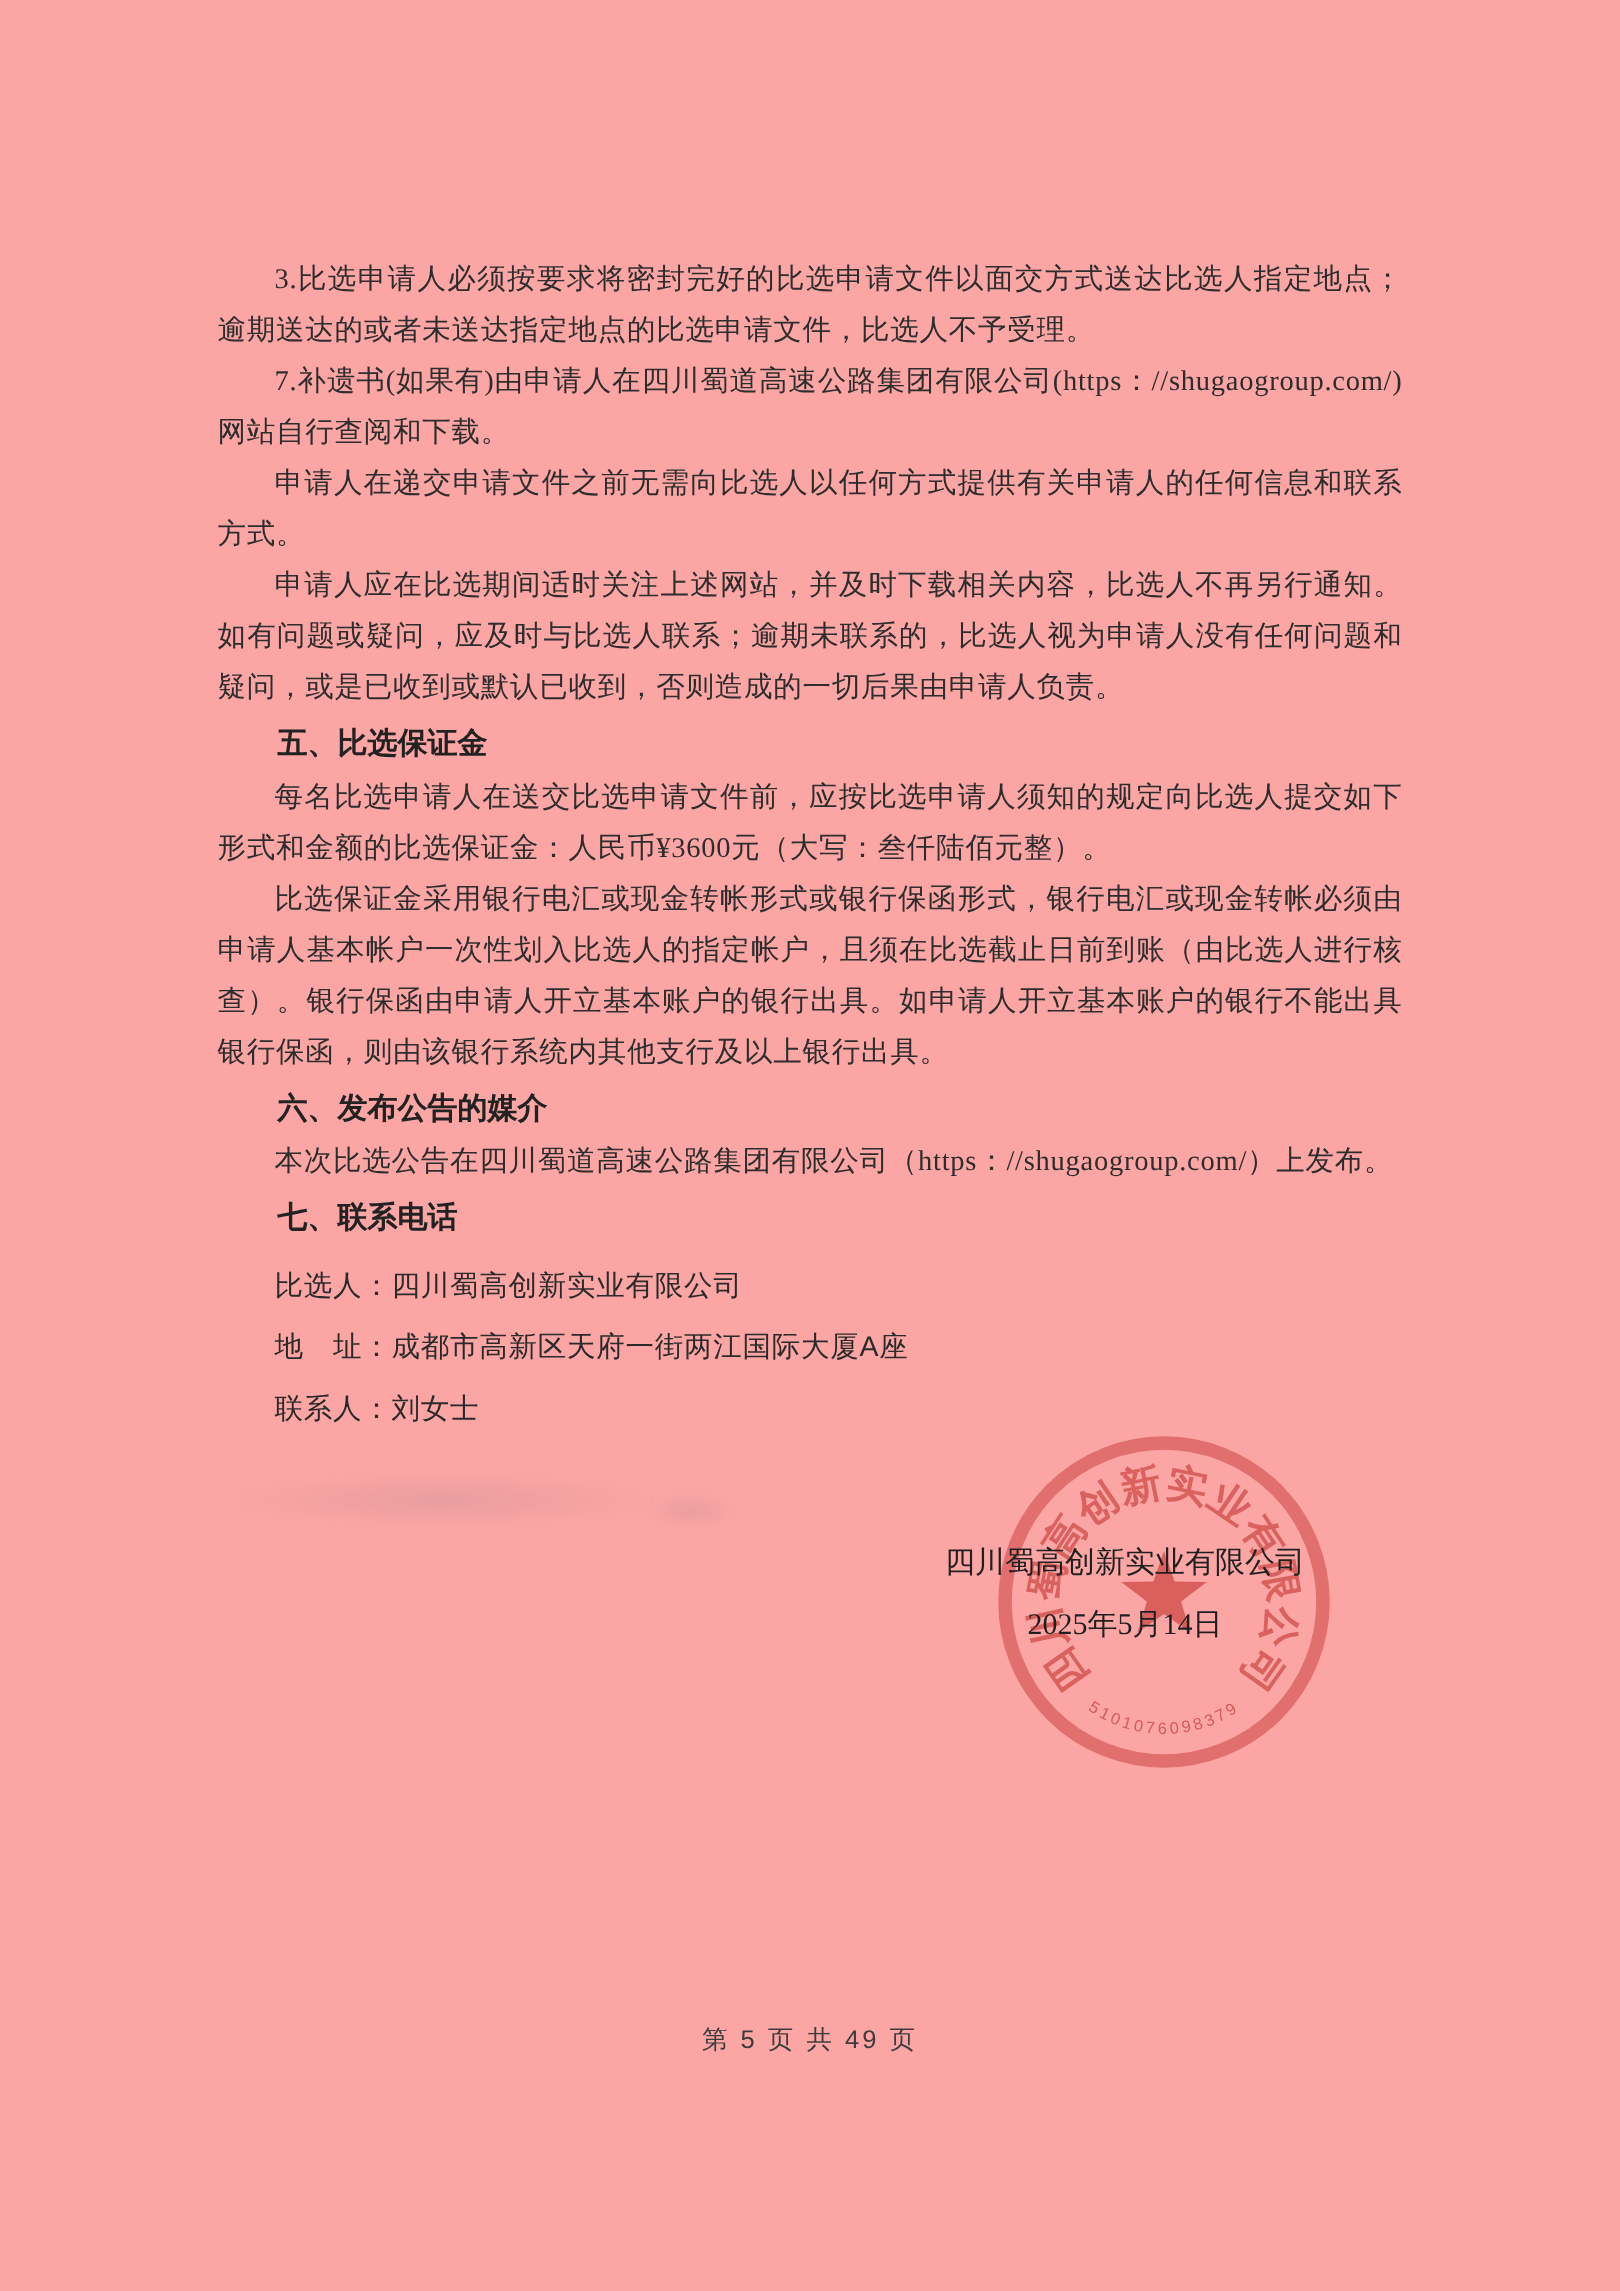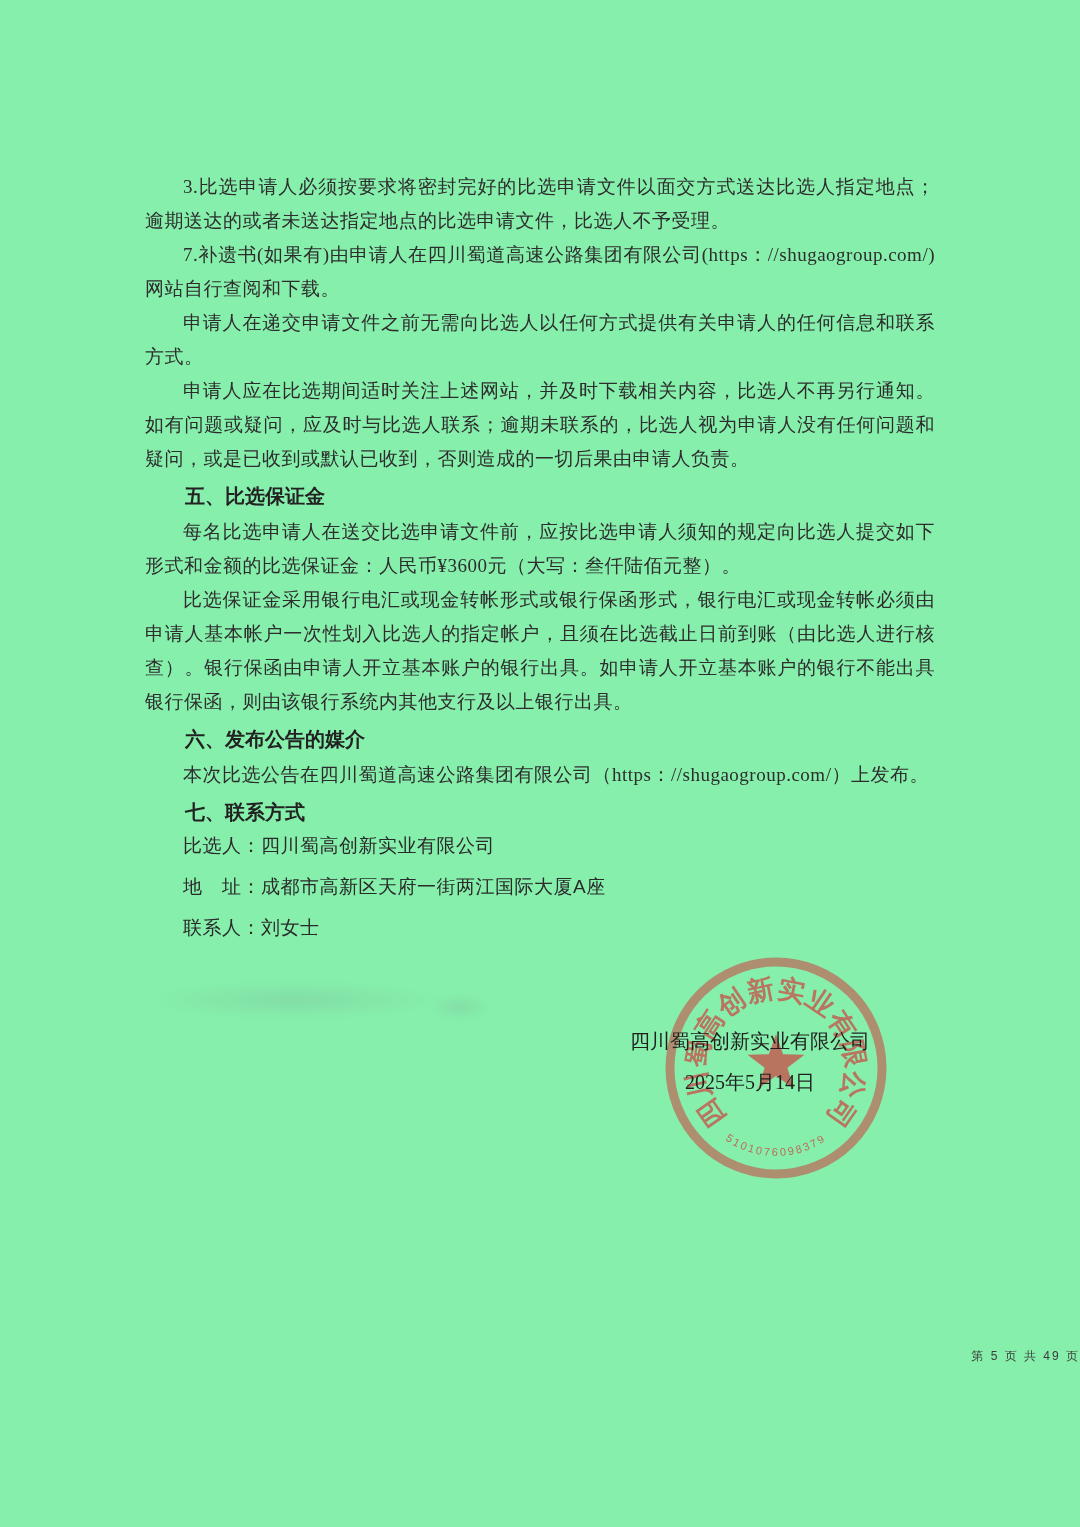--- a/index.html
+++ b/index.html
@@ -1,20 +1,20 @@
 <!DOCTYPE html>
 <html><head>
 <meta charset="utf-8">
 <style>
   html,body { margin:0; padding:0; background:#ffffff; }
   .page {
     position:relative;
     width:1080px; height:1527px;
     margin:0 auto;
-    background:#86efac;
+    background:#fca5a5;
     overflow:hidden;
     font-family:"Liberation Serif","DejaVu Serif",serif;
     color:#2d2d2d;
   }
   .content {
     position:absolute; left:145px; top:170px; width:790px;
   }
   .body-p {
     margin:0;
     font-size:19px;
@@ -26,21 +26,21 @@
   }
   .sec-h {
     margin:3px 0 2px 0;
     font-size:20px;
     line-height:34px;
     font-weight:bold;
     font-family:Liberation Sans, sans-serif;
     text-indent:2em;
     color:#222;
   }
-  .contact { margin-top:2px; }
+  .contact { margin-top:14px; }
   .contact-line {
     margin:0 0 11px 0;
     font-size:19px;
     line-height:30px;
     text-indent:2em;
     font-family:"Liberation Sans","DejaVu Sans",sans-serif;
     color:#2a2a2a;
     letter-spacing:0.5px;
   }
   .signature {
@@ -72,22 +72,22 @@
     fill:#cc4743; fill-opacity:0.78;
   }
   .seal-svg .serial-text {
     font-size:11px;
     letter-spacing:2.2px;
     font-family:"Liberation Sans","DejaVu Sans",sans-serif;
     fill:#cc4743; fill-opacity:0.85;
   }
   .footer {
     position:absolute; left:0; top:1348px; width:100%;
-    text-align:right;
-    font-size:12px; letter-spacing:2px;
+    text-align:center;
+    font-size:17px; letter-spacing:2px;
     color:#3c3c3c;
     font-family:"Liberation Sans","DejaVu Sans",sans-serif;
   }
   .scan-artifact {
     position:absolute;
     background:radial-gradient(ellipse at center, rgba(110,110,125,0.14), rgba(110,110,125,0) 70%);
     filter:blur(3px);
     pointer-events:none;
   }
   .artifact-1 { left:150px; top:982px; width:290px; height:36px; }
@@ -104,21 +104,21 @@
     <p class="body-p">申请人在递交申请文件之前无需向比选人以任何方式提供有关申请人的任何信息和联系方式。</p>
     <p class="body-p">申请人应在比选期间适时关注上述网站，并及时下载相关内容，比选人不再另行通知。如有问题或疑问，应及时与比选人联系；逾期未联系的，比选人视为申请人没有任何问题和疑问，或是已收到或默认已收到，否则造成的一切后果由申请人负责。</p>
 
     <div class="sec-h">五、比选保证金</div>
     <p class="body-p">每名比选申请人在送交比选申请文件前，应按比选申请人须知的规定向比选人提交如下形式和金额的比选保证金：人民币¥3600元（大写：叁仟陆佰元整）。</p>
     <p class="body-p">比选保证金采用银行电汇或现金转帐形式或银行保函形式，银行电汇或现金转帐必须由申请人基本帐户一次性划入比选人的指定帐户，且须在比选截止日前到账（由比选人进行核查）。银行保函由申请人开立基本账户的银行出具。如申请人开立基本账户的银行不能出具银行保函，则由该银行系统内其他支行及以上银行出具。</p>
 
     <div class="sec-h">六、发布公告的媒介</div>
     <p class="body-p">本次比选公告在四川蜀道高速公路集团有限公司（https：//shugaogroup.com/）上发布。</p>
 
-    <div class="sec-h">七、联系方式</div>
+    <div class="sec-h">七、联系电话</div>
     <div class="contact">
       <p class="contact-line">比选人：四川蜀高创新实业有限公司</p>
       <p class="contact-line">地　址：成都市高新区天府一街两江国际大厦A座</p>
       <p class="contact-line">联系人：刘女士</p>
     </div>
   </div>
 
   <div class="scan-artifact artifact-1"></div>
   <div class="scan-artifact artifact-2"></div>
 

